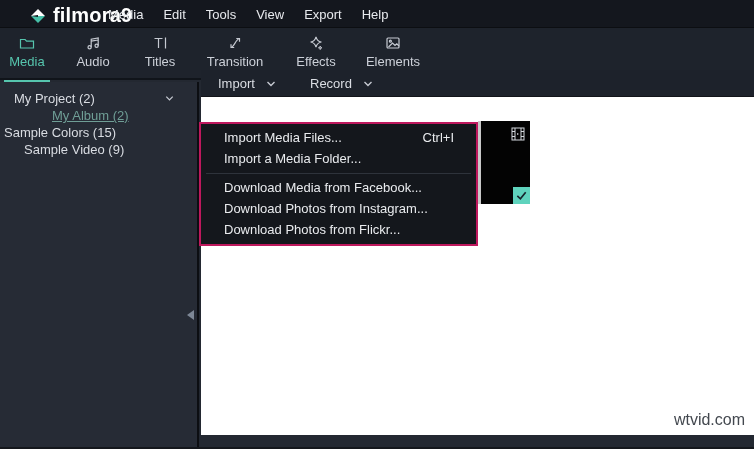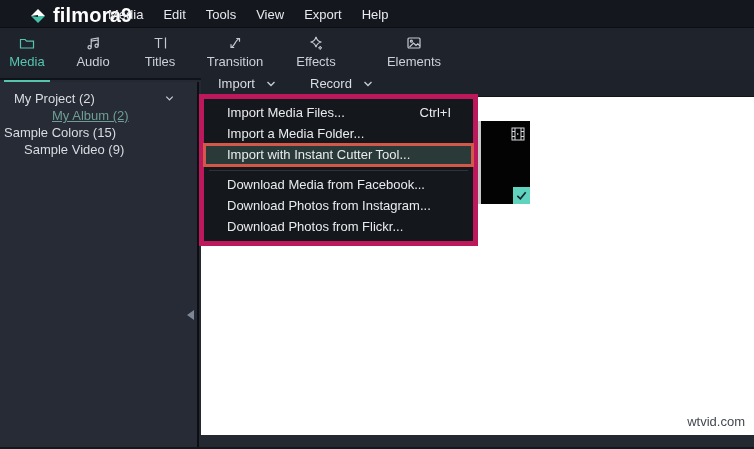--- a/index.html
+++ b/index.html
@@ -24,21 +24,21 @@
   .tabbar {
     position:absolute; left:0; top:28px; width:754px; height:52px;
     background:#1e232c; border-bottom:2px solid #10141a;
   }
   .tab { position:absolute; top:6px; height:44px; display:flex; flex-direction:column; align-items:center; justify-content:flex-start; }
   .tab .ticon { height:17px; display:flex; align-items:center; color:#c6cad2; }
   .tab .tlabel { margin-top:3px; font-size:13px; color:#ccd0d8; }
   .tab.active .ticon, .tab.active .tlabel { color:#56c5ae; }
   .tab.active::after { content:""; position:absolute; left:2px; right:2px; bottom:-4px; height:2px; background:#56c5ae; }
   .tab-media{left:2px;width:50px;} .tab-audio{left:58px;width:70px;} .tab-titles{left:125px;width:70px;}
-  .tab-transition{left:198px;width:74px;} .tab-effects{left:281px;width:70px;} .tab-elements{left:378px;width:72px;}
+  .tab-transition{left:198px;width:74px;} .tab-effects{left:281px;width:70px;} .tab-elements{left:357px;width:72px;}
 
   
   .sidebar {
     position:absolute; left:0; top:82px; width:199px; height:365px;
     background:#262b35; border-right:2px solid #0c0e12;
   }
   .side-item { position:relative; height:17px; line-height:17px; font-size:13px; color:#d9dce2; cursor:default; white-space:nowrap; }
   .si-project { padding-left:14px; margin-top:8px; }
   .si-album   { padding-left:52px; color:#6f9e96; text-decoration:underline; }
   .si-colors  { padding-left:4px; }
@@ -64,37 +64,37 @@
   .thumb { position:absolute; left:277px; top:51px; width:52px; height:83px; background:#030303; }
   .thumb-sliver { position:absolute; left:0; top:0; width:3px; height:100%; background:#c9c9c9; }
   .thumb-film { position:absolute; right:5px; top:6px; color:#d4d8dd; }
   .thumb-check {
     position:absolute; right:0; bottom:0; width:17px; height:17px;
     background:#5fd3bd; display:flex; align-items:center; justify-content:center;
   }
 
   
   .menu {
-    position:absolute; left:199px; top:94px; width:279px;
-    background:#14171c; border:5px solid #be185d; padding:3px 0 4px 0; z-index:5;
+    position:absolute; left:199px; top:122px; width:279px;
+    background:#14171c; border:2px solid #be185d; padding:3px 0 4px 0; z-index:5;
   }
   .menu-item {
     position:relative; height:21px; line-height:21px;
     padding-left:23px; padding-right:22px;
     color:#e9ebee; font-size:13px; cursor:pointer; white-space:nowrap;
     display:flex; justify-content:space-between;
   }
   .menu-item .shortcut { color:#e9ebee; }
   .menu-item.hl { height:22px; line-height:22px; background:#2a3a39; }
   .menu-item.hl::after {
     content:""; position:absolute; inset:-1px; border:3px solid #d4584a; pointer-events:none;
   }
   .menu-sep { height:1px; background:#2e333b; margin:4px 5px 3px 5px; }
 
-  .watermark { position:absolute; right:9px; bottom:6px; font-size:13px; color:#43484f; }
+  .watermark { position:absolute; right:9px; bottom:6px; font-size:16px; color:#43484f; }
   .bottom-edge { position:absolute; left:0; bottom:0; width:754px; height:2px; background:#14171c; }
 
   svg { display:block; }
 </style>
 </head>
 <body>
 
 <div class="app">
 
   <div class="topbar">
@@ -229,23 +229,20 @@
   </div>
 
   <div class="menu">
     <div class="menu-item">
       <span>Import Media Files...</span>
       <span class="shortcut">Ctrl+I</span>
     </div>
     <div class="menu-item">
       <span>Import a Media Folder...</span>
     </div>
-    <div class="menu-item hl">
-      <span>Import with Instant Cutter Tool...</span>
-    </div>
     <div class="menu-sep"></div>
     <div class="menu-item">
       <span>Download Media from Facebook...</span>
     </div>
     <div class="menu-item">
       <span>Download Photos from Instagram...</span>
     </div>
     <div class="menu-item">
       <span>Download Photos from Flickr...</span>
     </div>

